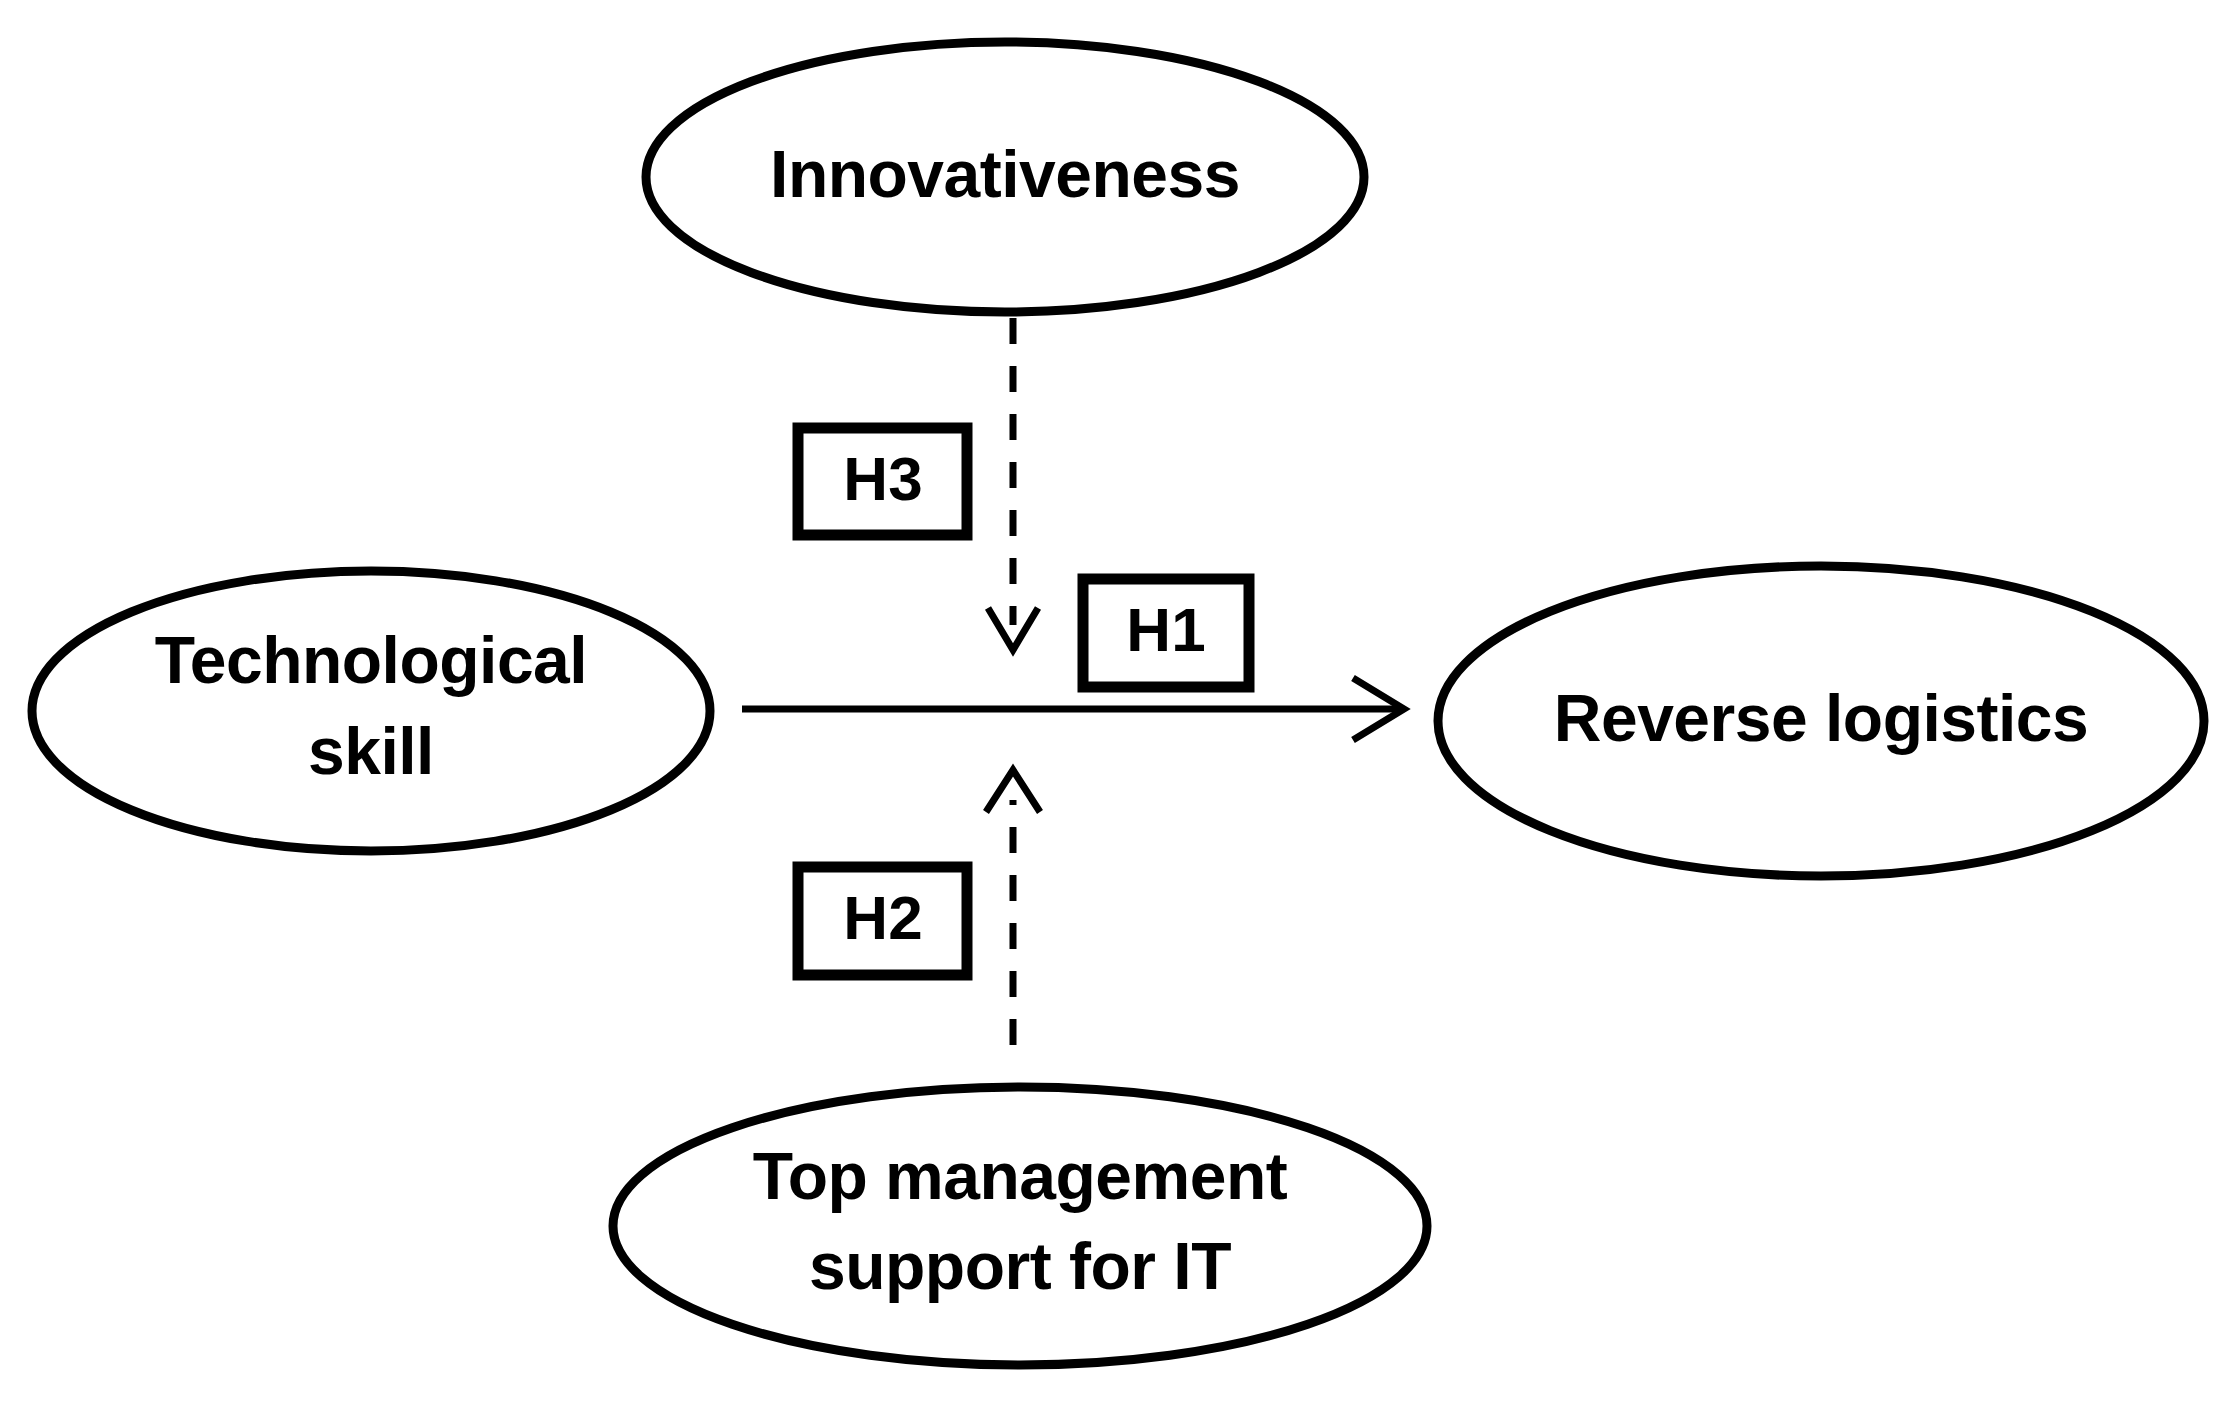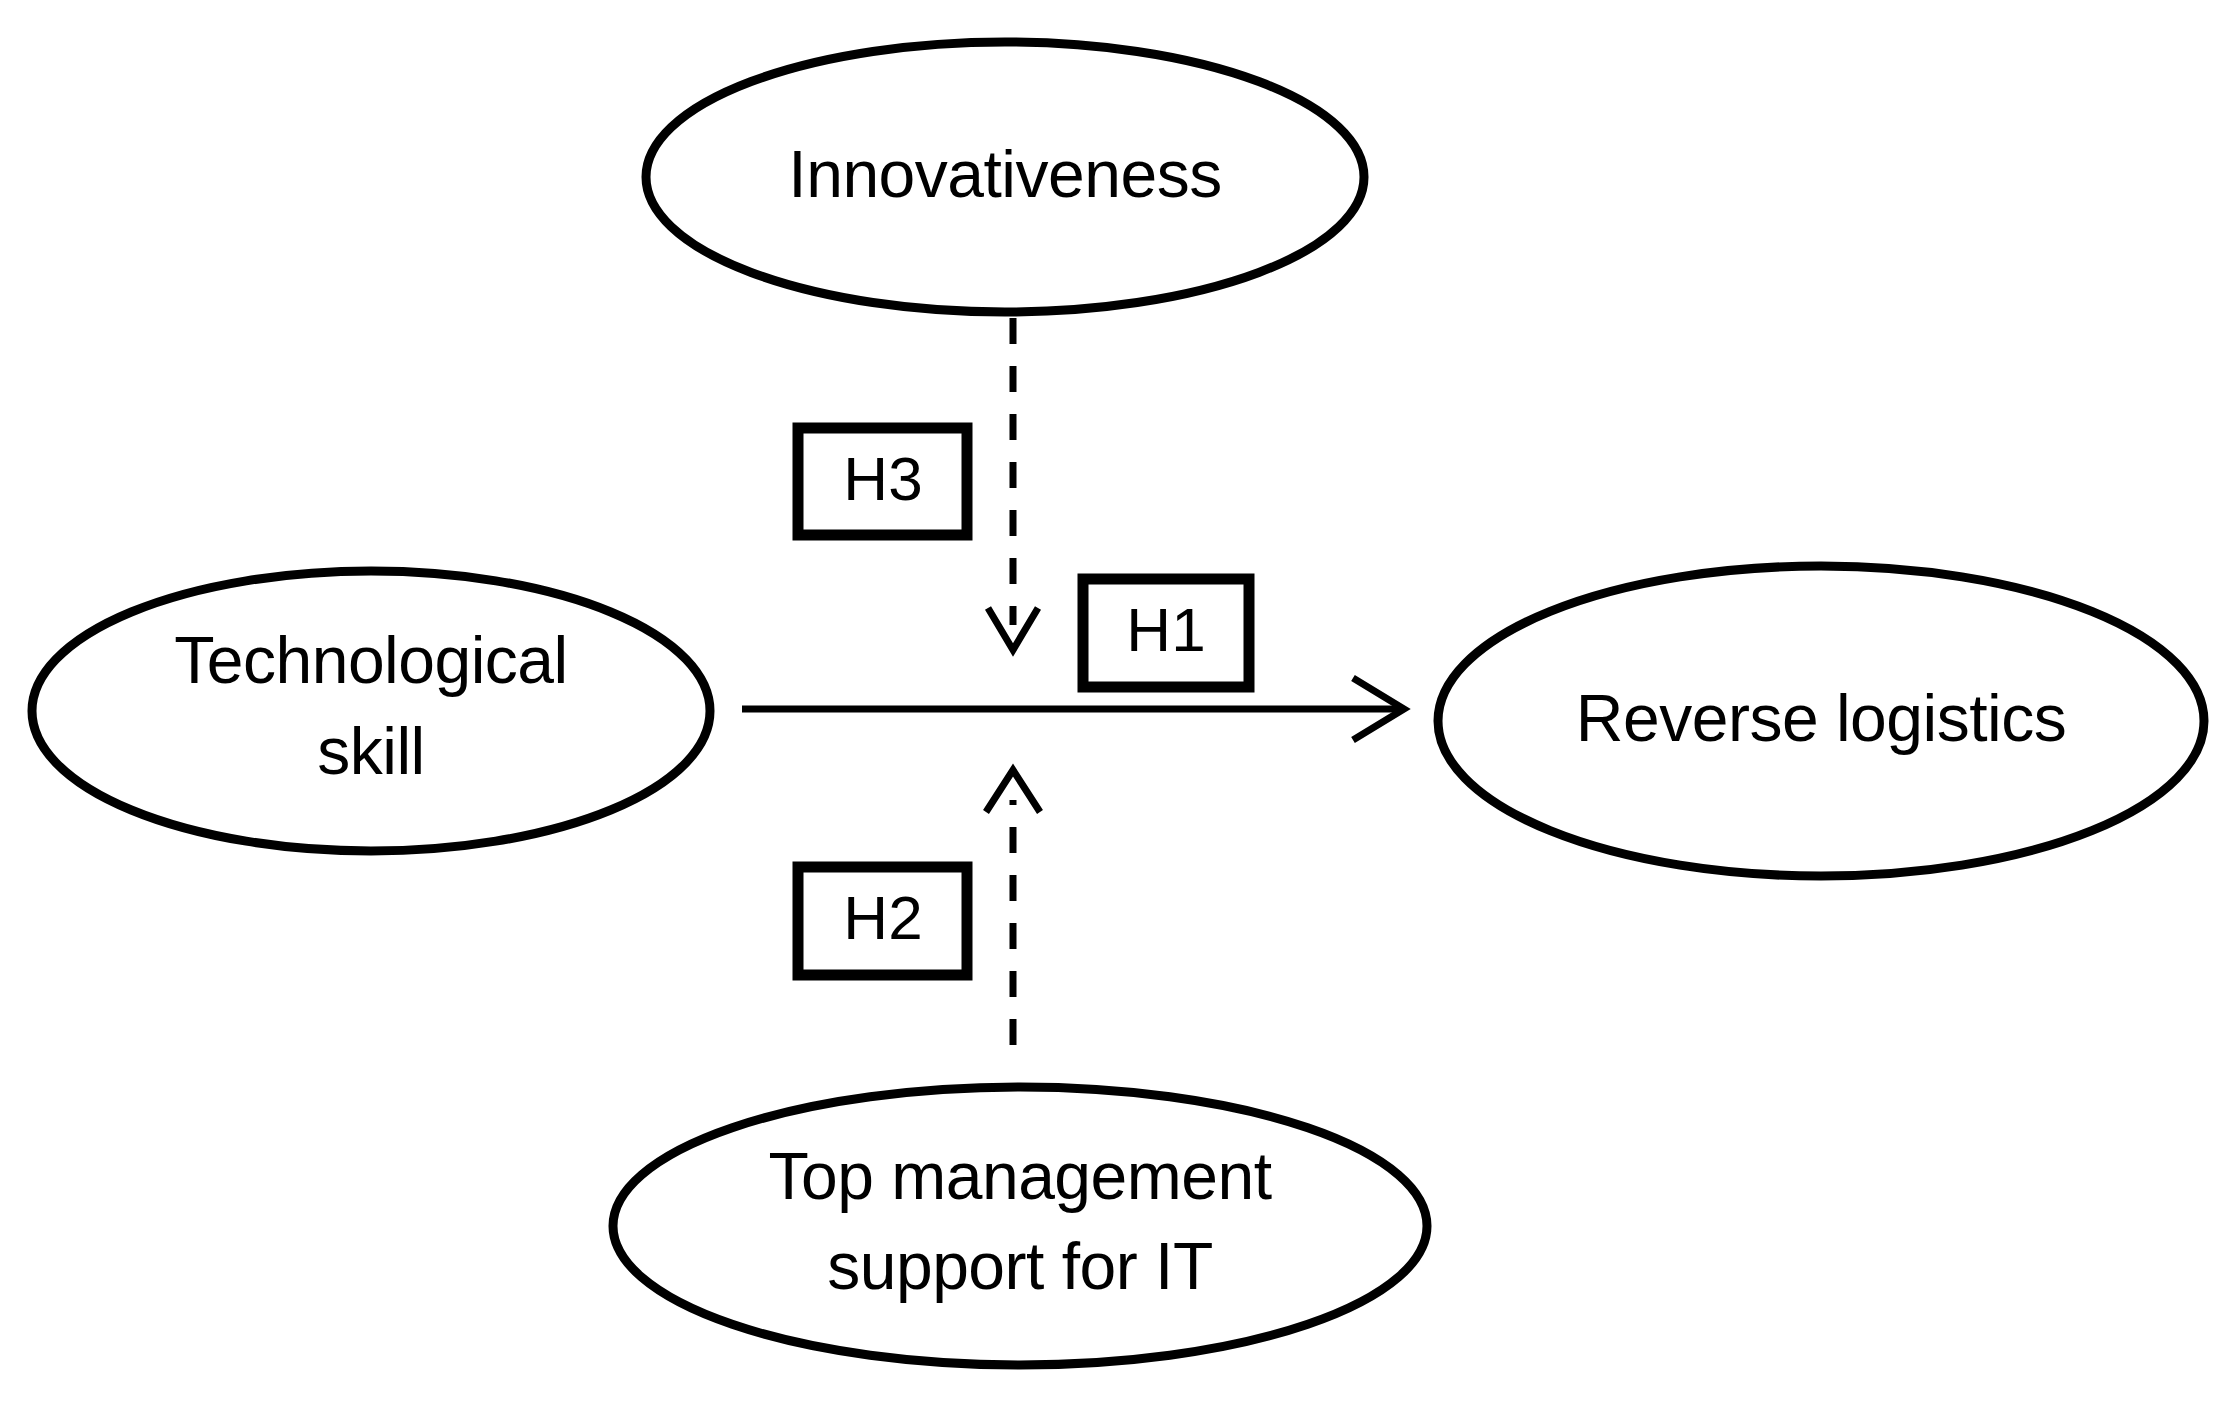--- a/index.html
+++ b/index.html
@@ -10,20 +10,21 @@
   }
   body {
     font-family: "Liberation Sans", sans-serif;
   }
   #diagram-canvas {
     position: relative;
     width: 2226px;
     height: 1405px;
     background: #ffffff;
     overflow: hidden;
+    font-weight: bold;
   }
   #diagram-svg {
     position: absolute;
     top: 0;
     left: 0;
     width: 2226px;
     height: 1405px;
     display: block;
   }
   .node-ellipse {

